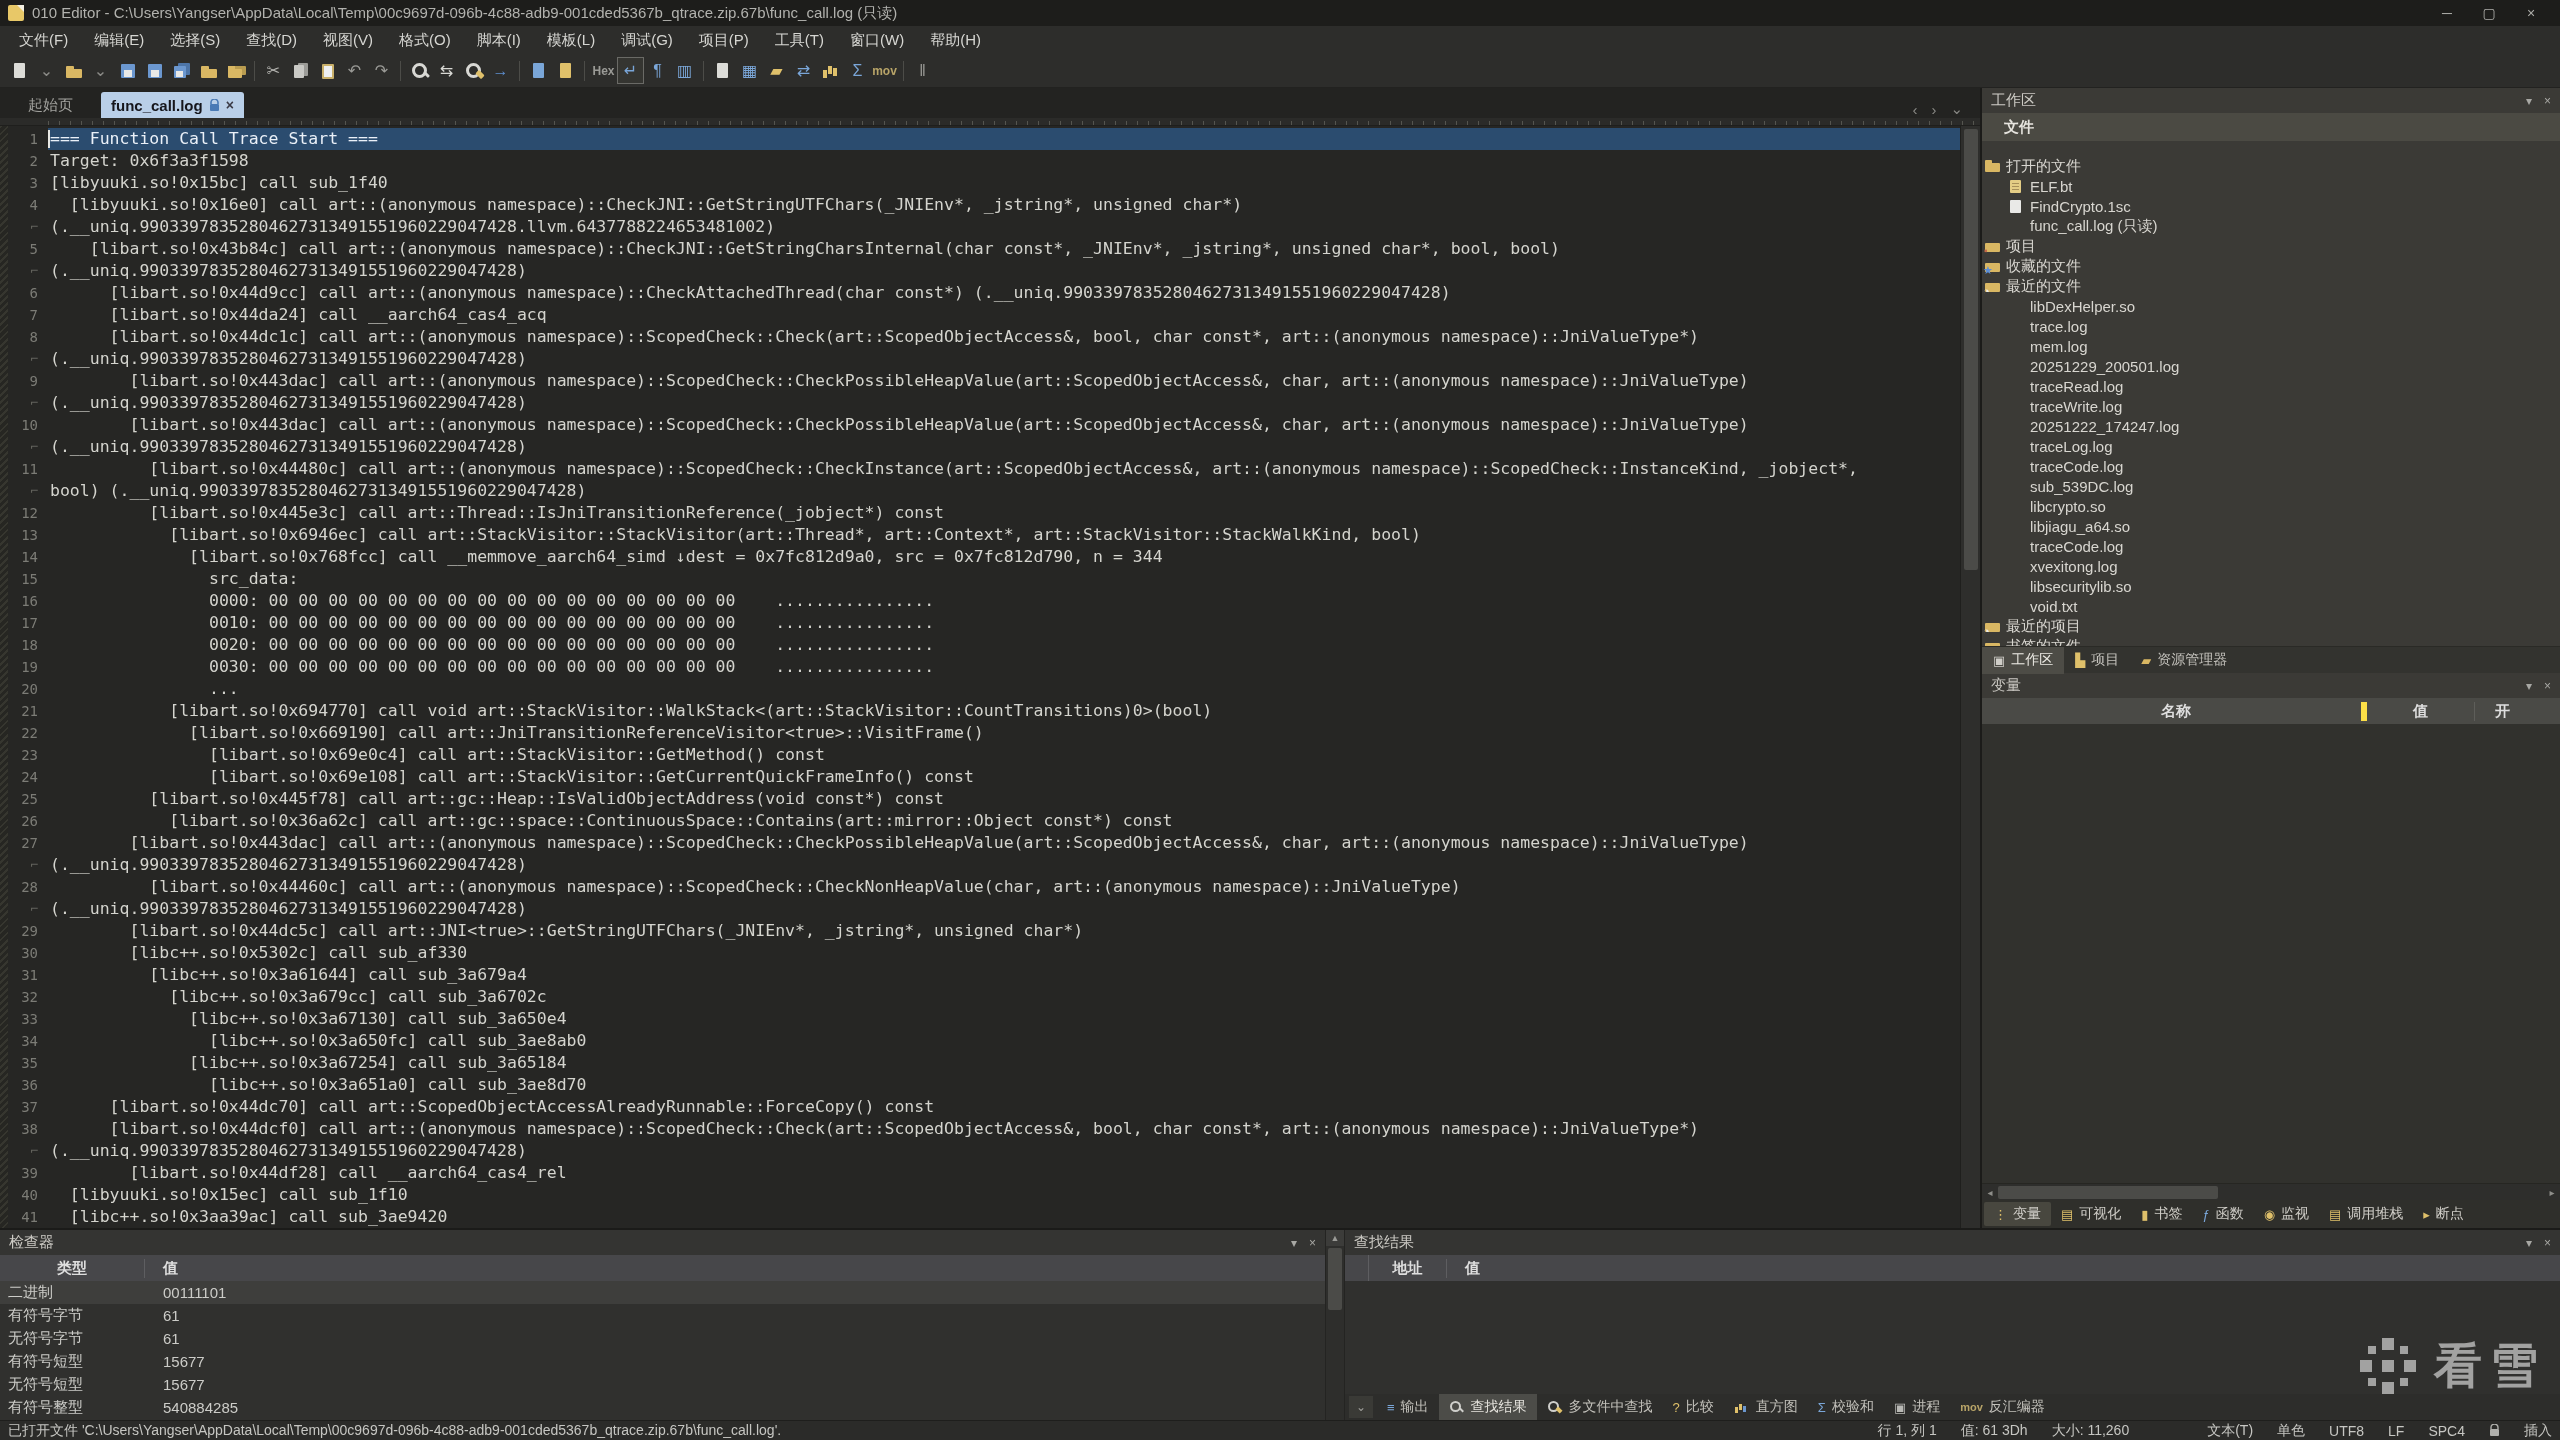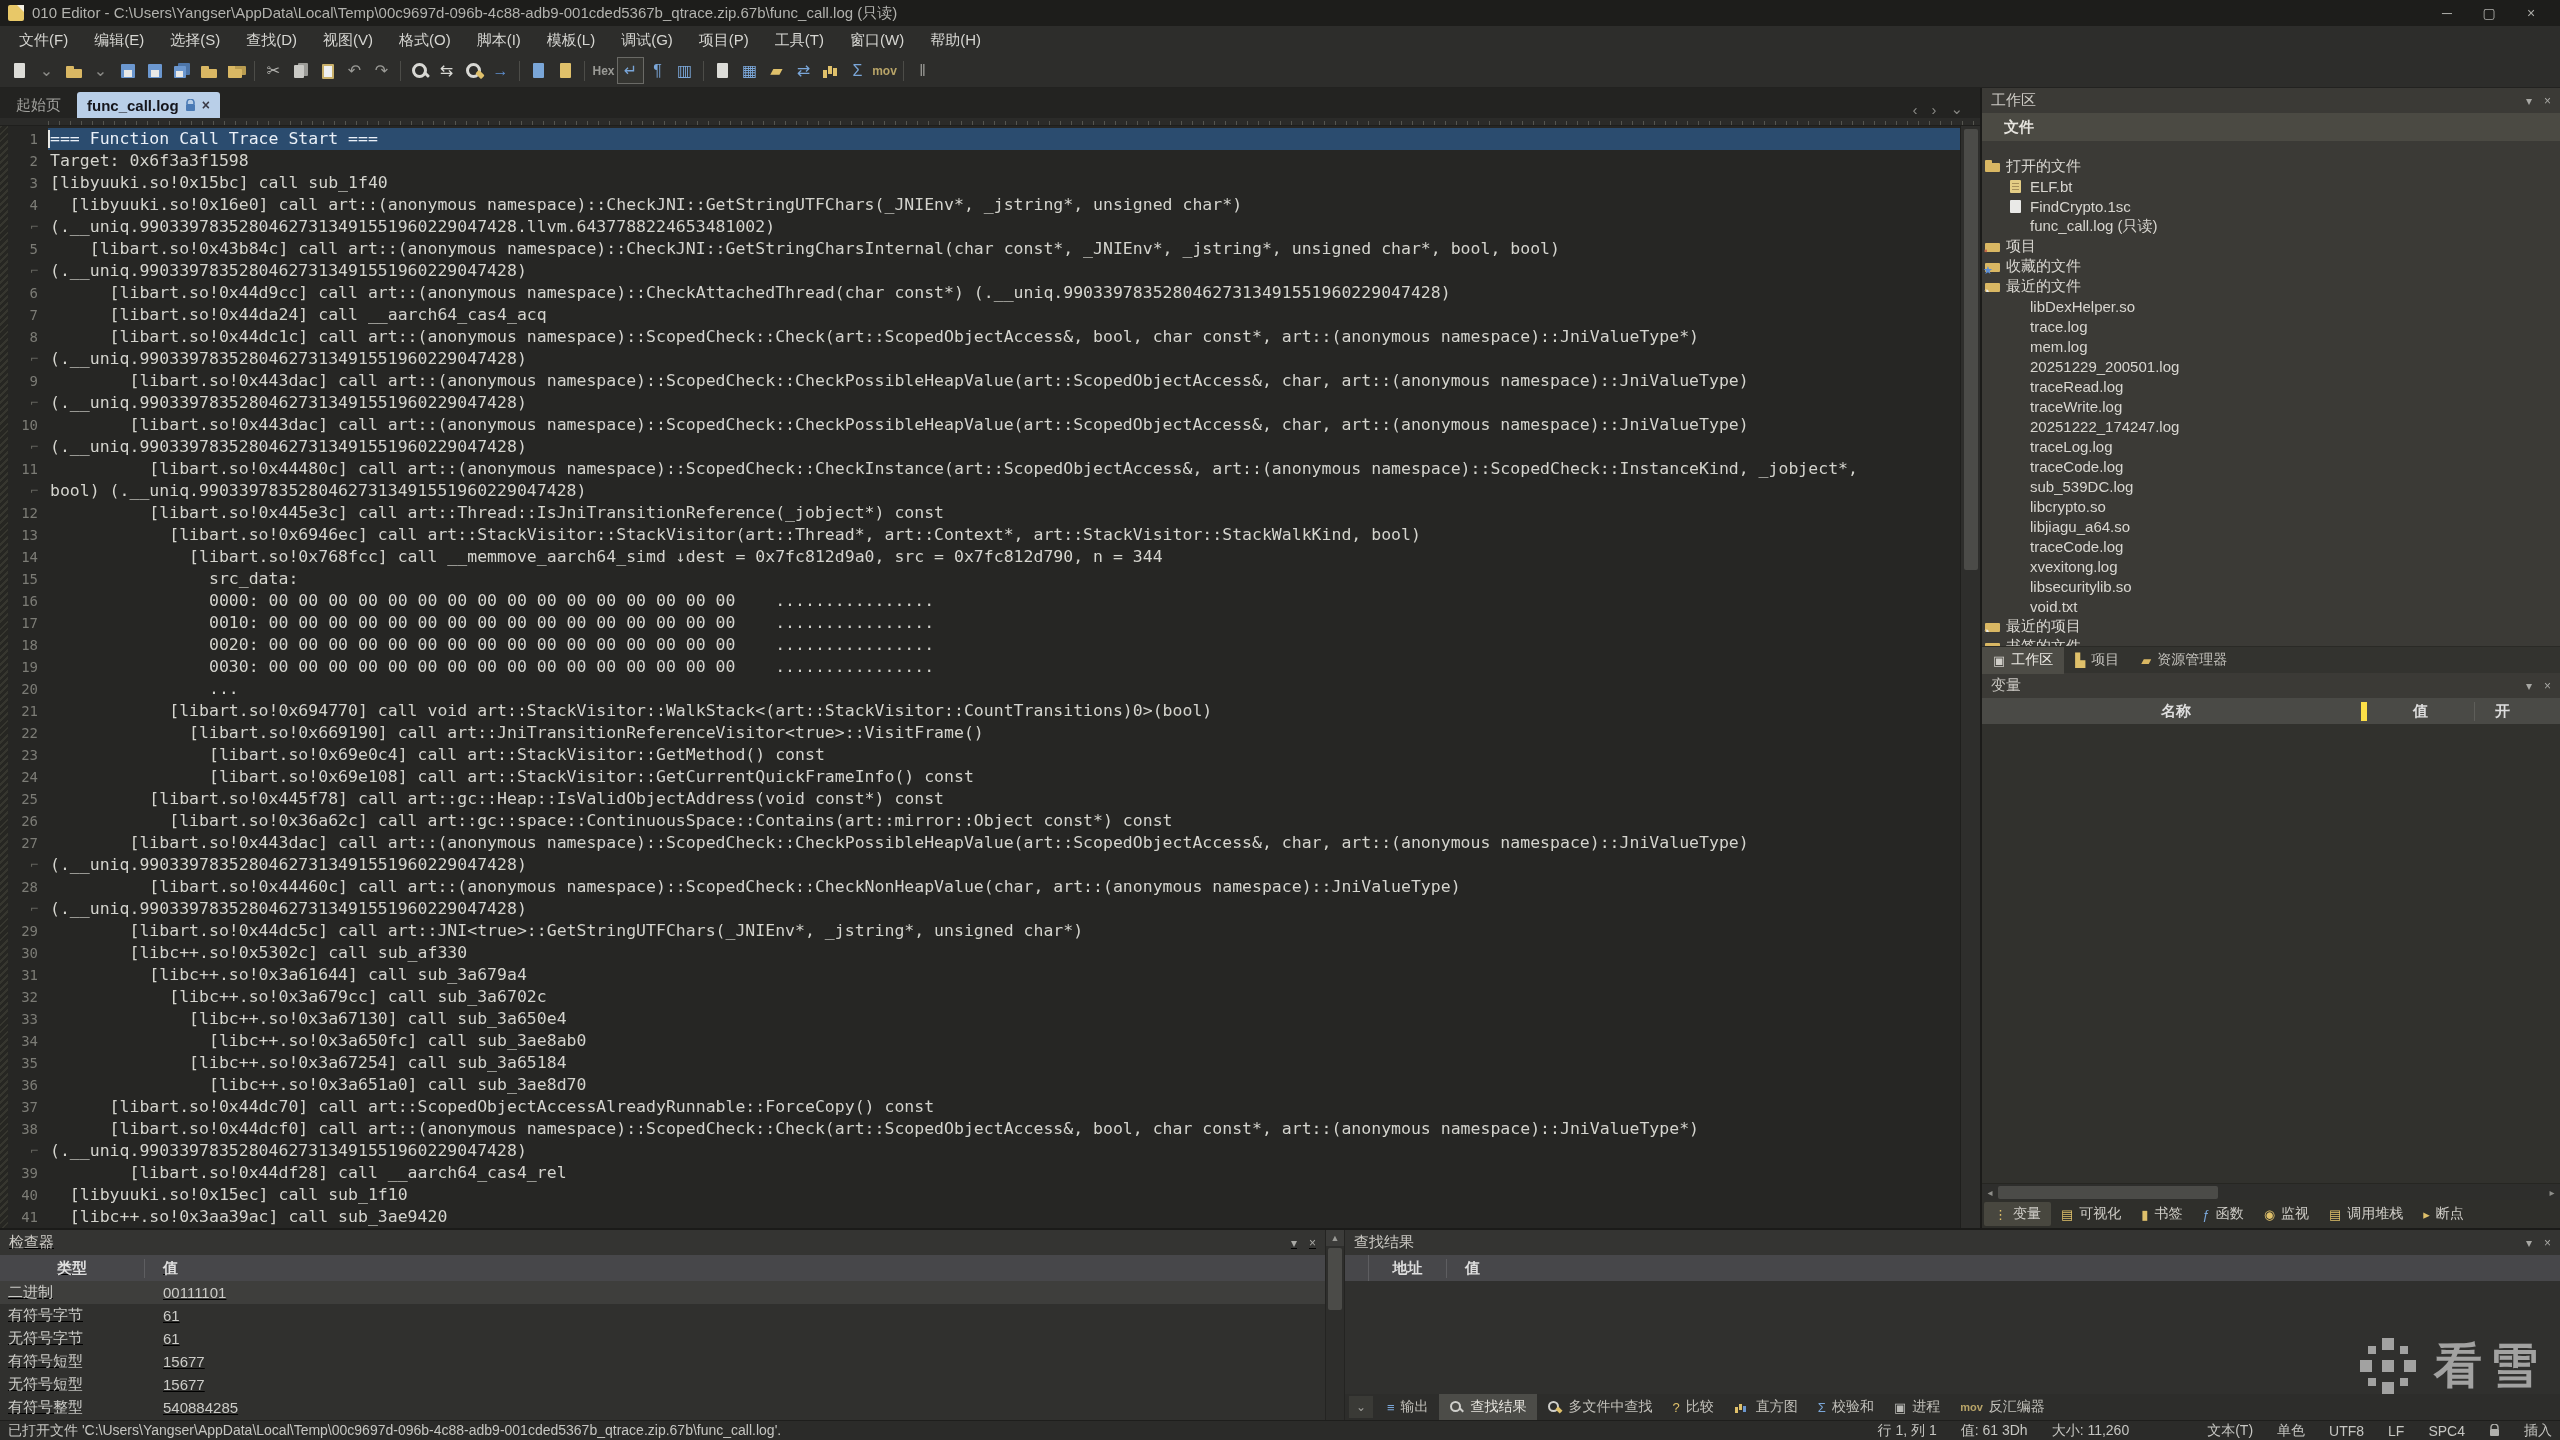--- a/index.html
+++ b/index.html
@@ -51,21 +51,21 @@
   .mini.mag::after { content:''; position:absolute; left:10px; top:9px; width:5px; height:2px; background:#cfcfcb; transform:rotate(45deg); }
   .mini.magy::before { content:''; position:absolute; left:1px; top:1px; width:7px; height:7px; border:2px solid #cfcfcb; border-radius:50%; }
   .mini.magy::after { content:''; position:absolute; left:9px; top:8px; width:6px; height:4px; background:#dfc06a; transform:rotate(45deg); }
   .mini.bars::before { content:''; position:absolute; left:1px; bottom:1px; width:3px; height:6px; background:#dfc06a; box-shadow:4px -3px 0 #dfc06a, 8px -1px 0 #6b97cf; }
 
   
   .content { flex:1; display:flex; min-height:0; }
   .leftcol { width:1980px; display:flex; flex-direction:column; flex:none; min-height:0; }
 
   .tabbar { height:30px; background:#232321; display:flex; align-items:flex-end; flex:none; }
-  .tab-start { height:26px; line-height:26px; padding:0 16px; color:#a2a29e; font-size:15px; }
+  .tab-start { height:26px; line-height:26px; padding:0 28px; color:#a2a29e; font-size:15px; }
   .tab-file { height:26px; display:flex; align-items:center; gap:6px; padding:0 10px; background:#b9cfe8; border-radius:3px 3px 0 0; color:#16161c; font-size:15px; font-weight:bold; }
   .tab-close { color:#3a3a46; font-size:14px; font-weight:bold; }
   .tabctrls { margin-left:auto; display:flex; align-items:center; padding-right:10px; }
   .tabctrls span { color:#8a8a86; font-size:15px; padding:0 7px; }
 
   .ruler { height:8px; background:#2b2b29; border-bottom:1px solid #1f1f1d; background-image:repeating-linear-gradient(90deg,#55554f 0 1px,transparent 1px 11px); background-size:100% 4px; background-position:48px bottom; background-repeat:no-repeat; flex:none; }
 
   .editorwrap { flex:1; display:flex; min-height:0; }
   .hatch { width:8px; flex:none; background:repeating-linear-gradient(135deg,#36362f 0 2px,#262622 2px 5px); }
   .editor { flex:1; background:#262624; overflow:hidden; padding-top:2px; }
@@ -114,21 +114,21 @@
   .hscroll { height:17px; flex:none; background:#2e2e2c; display:flex; align-items:center; position:relative; border-top:1px solid #262622; }
   .hscroll .ar { width:16px; text-align:center; color:#8e8e8a; font-size:10px; }
   .hthumb { position:absolute; left:16px; top:2px; height:13px; width:220px; background:#4b4b48; border-radius:2px; }
   .viewtabs { height:28px; flex:none; background:#2f2f2b; display:flex; align-items:center; padding-left:2px; }
   .vtab { height:24px; display:flex; align-items:center; gap:6px; padding:0 10px; color:#cfcdc7; font-size:14px; }
   .vtab.active { background:#48473f; border-radius:2px; }
   .vtab .g { font-size:13px; }
 
   
   .bottom { height:192px; flex:none; display:flex; border-top:2px solid #1b1b19; }
-  .inspector { width:1325px; flex:none; background:#fde047; display:flex; flex-direction:column;text-decoration:underline; }
+  .inspector { width:1325px; flex:none; background:#fde047; display:flex; flex-direction:column; }
   .icols { height:26px; flex:none; display:flex; background:#47474a; color:#dedede; font-size:15px; font-weight:bold; align-items:center; }
   .icols .c1 { width:145px; text-align:center; border-right:1px solid #5e5e61; }
   .icols .c2 { padding-left:18px; }
   .ibody { flex:1; background:#30302e; overflow:hidden; }
   .irow { height:23px; display:flex; align-items:center; color:#ccccc8; font-size:15px; }
   .irow.sel { background:#3e3e3c; }
   .irow .t { width:145px; padding-left:8px; flex:none; }
   .irow .v { padding-left:18px; }
   .iscrollcol { width:20px; flex:none; background:#2e2e2c; border-left:1px solid #242422; border-right:1px solid #242422; display:flex; flex-direction:column; align-items:center; }
   .iscroll-up { width:18px; height:16px; background:#3c3c3a; color:#9a9a96; font-size:9px; text-align:center; line-height:16px; }

